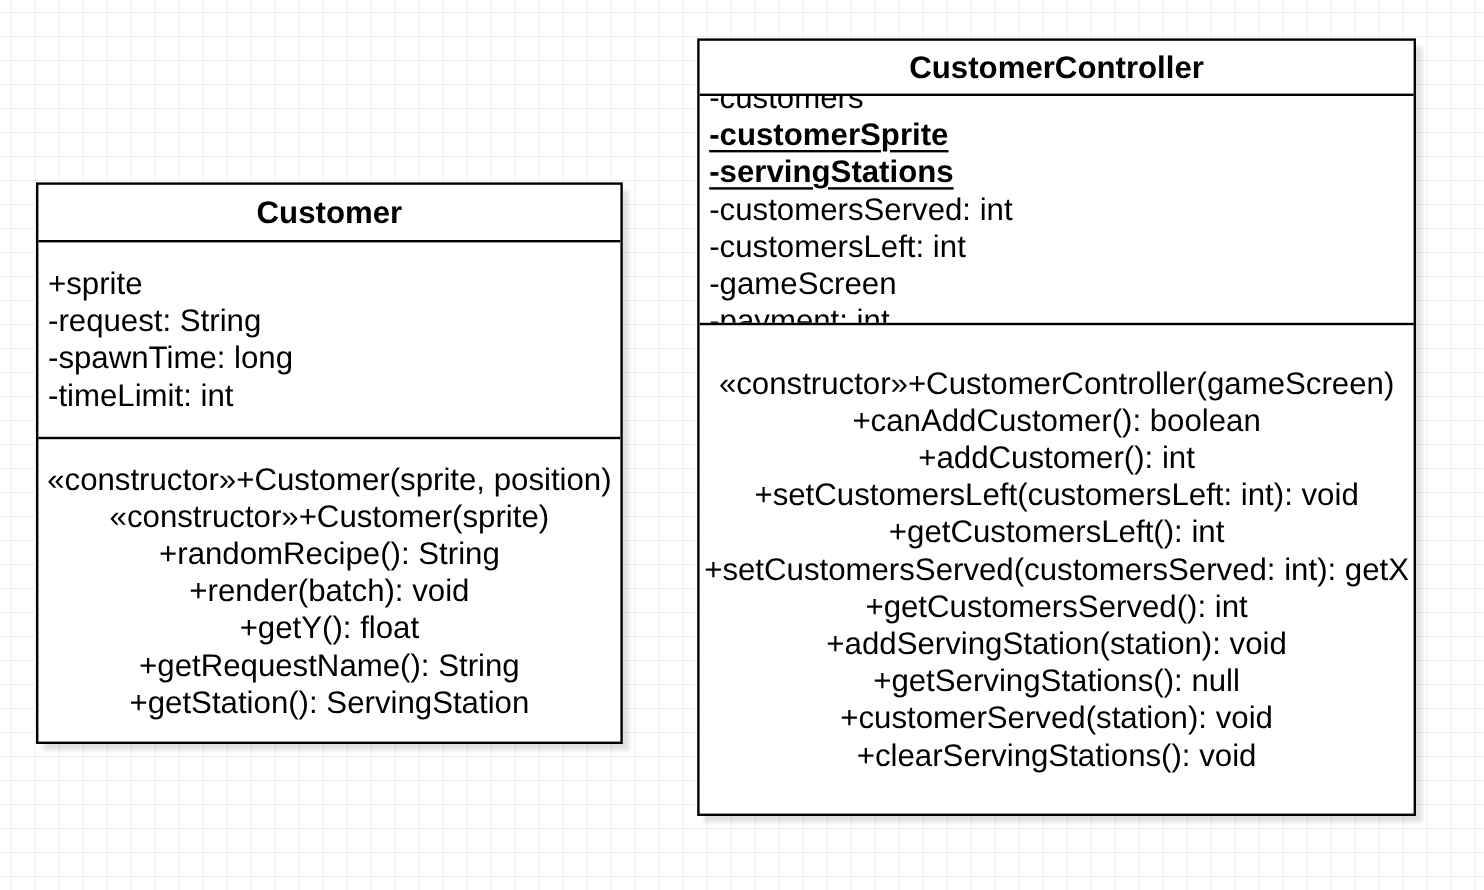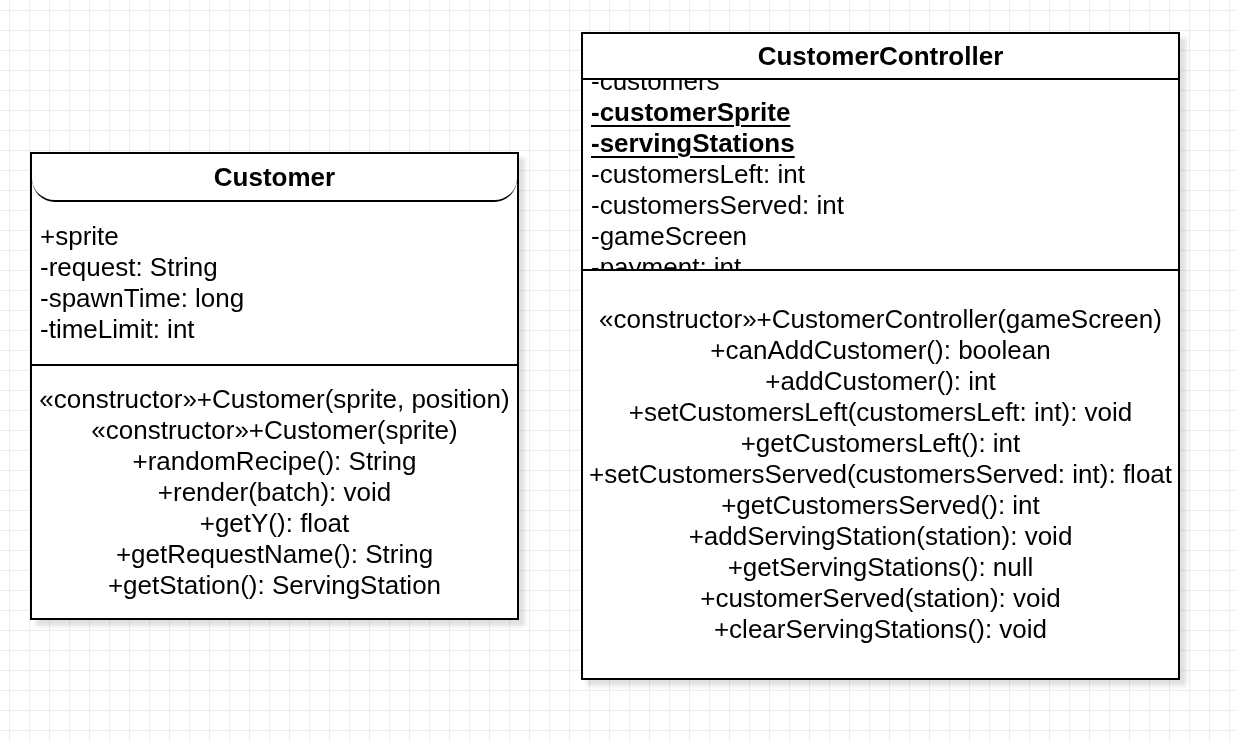--- a/index.html
+++ b/index.html
@@ -71,21 +71,21 @@
     text-underline-offset: 4px;
     font-weight: bold;
   }
 </style>
 </head>
 <body>
 
 <div class="canvas">
 
   <div class="uml-class" style="left:30px; top:152px; width:489px; height:468px;">
-    <div class="uml-title" style="height:48px;border-radius:23px;">Customer</div>
+    <div class="uml-title" style="height:48px;">Customer</div>
     <div class="uml-section attrs" style="height:164px;">
         <div class="member">+sprite</div>
         <div class="member">-request: String</div>
         <div class="member">-spawnTime: long</div>
         <div class="member">-timeLimit: int</div>
       </div>
     <div class="uml-section methods">
         <div class="member">«constructor»+Customer(sprite, position)</div>
         <div class="member">«constructor»+Customer(sprite)</div>
         <div class="member">+randomRecipe(): String</div>
@@ -95,32 +95,32 @@
         <div class="member">+getStation(): ServingStation</div>
       </div>
   </div>
 
   <div class="uml-class" style="left:581px; top:32px; width:599px; height:648px;">
     <div class="uml-title" style="height:46px;">CustomerController</div>
     <div class="uml-section attrs" style="height:191px;">
         <div class="member">-customers</div>
         <div class="member u">-customerSprite</div>
         <div class="member u">-servingStations</div>
+        <div class="member">-customersServed: int</div>
         <div class="member">-customersLeft: int</div>
-        <div class="member">-customersServed: int</div>
         <div class="member">-gameScreen</div>
         <div class="member">-payment: int</div>
       </div>
     <div class="uml-section methods">
         <div class="member">«constructor»+CustomerController(gameScreen)</div>
         <div class="member">+canAddCustomer(): boolean</div>
         <div class="member">+addCustomer(): int</div>
         <div class="member">+setCustomersLeft(customersLeft: int): void</div>
         <div class="member">+getCustomersLeft(): int</div>
-        <div class="member">+setCustomersServed(customersServed: int): float</div>
+        <div class="member">+setCustomersServed(customersServed: int): getX</div>
         <div class="member">+getCustomersServed(): int</div>
         <div class="member">+addServingStation(station): void</div>
         <div class="member">+getServingStations(): null</div>
         <div class="member">+customerServed(station): void</div>
         <div class="member">+clearServingStations(): void</div>
       </div>
   </div>
 
 </div>
 

